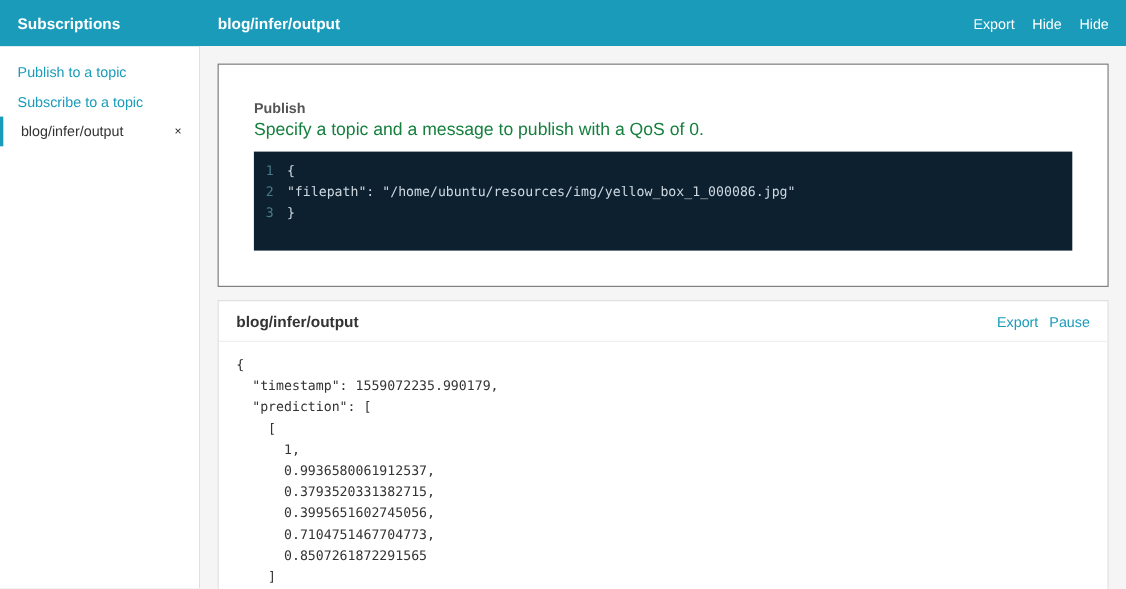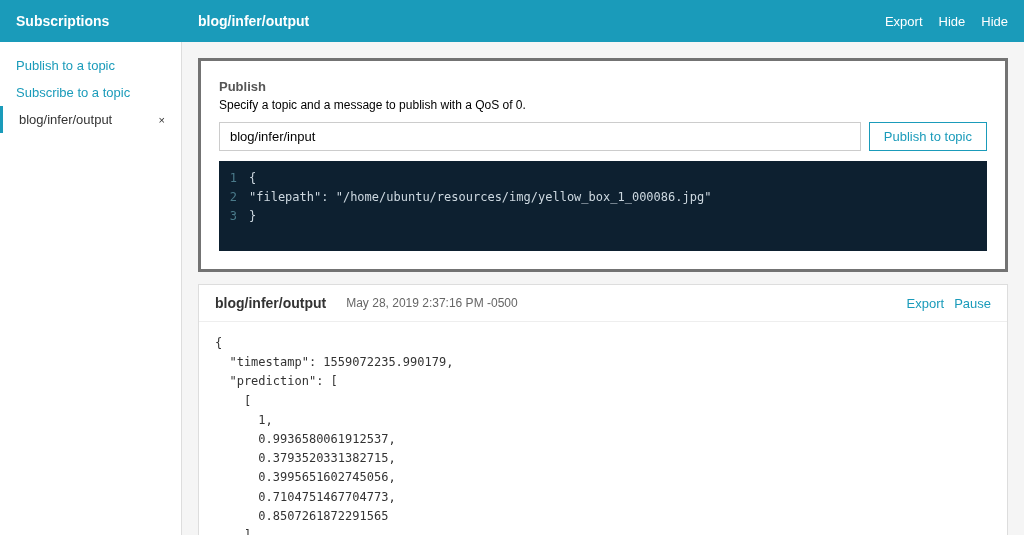--- a/index.html
+++ b/index.html
@@ -31,33 +31,33 @@
     .content {
       flex: 1;
       overflow-y: auto;
       background: #f5f5f5;
       padding: 16px;
     }
 
     
     .publish-section {
       background: white;
-      padding: 18px;
+      padding: 32px;
       margin-bottom: 12px;
-      border: 3px solid #737373;
+      border: 1px solid #737373;
     }
     .publish-label {
       font-size: 13px;
       font-weight: bold;
       color: #555;
       margin-bottom: 4px;
     }
     .publish-desc {
-      font-size: 12px;
-      color: #000000;
+      font-size: 16px;
+      color: #15803d;
       margin-bottom: 10px;
     }
     .publish-row {
       display: flex;
       gap: 8px;
       align-items: center;
       margin-bottom: 10px;
     }
     .topic-input {
       flex: 1;
@@ -237,45 +237,40 @@
           <span class="close-icon">×</span>
         </div>
       </div>
     </div>
 
     <div class="content">
 
       <div class="publish-section">
         <div class="publish-label">Publish</div>
         <div class="publish-desc">Specify a topic and a message to publish with a QoS of 0.</div>
-        <div class="publish-row">
-          <input class="topic-input" type="text" value="blog/infer/input" style="">
-          <button class="publish-btn">Publish to topic</button>
-        </div>
         <div class="code-editor">
 
         <div class="code-line">
               <span class="line-num">1</span>
               <span class="line-content">{</span>
             </div>
             <div class="code-line">
               <span class="line-num">2</span>
               <span class="line-content">  "filepath": "/home/ubuntu/resources/img/yellow_box_1_000086.jpg"</span>
             </div>
             <div class="code-line">
               <span class="line-num">3</span>
               <span class="line-content">}</span>
             </div>
           </div>
       </div>
 
       <div class="message-section">
         <div class="message-header">
           <span class="message-topic">blog/infer/output</span>
-          <span class="message-timestamp">May 28, 2019 2:37:16 PM -0500</span>
           <div class="message-actions">
             <span class="message-action-link">Export</span>
             <span class="message-action-link">Pause</span>
           </div>
         </div>
         <div class="message-body">{
   "timestamp": 1559072235.990179,
   "prediction": [
     [
       1,

